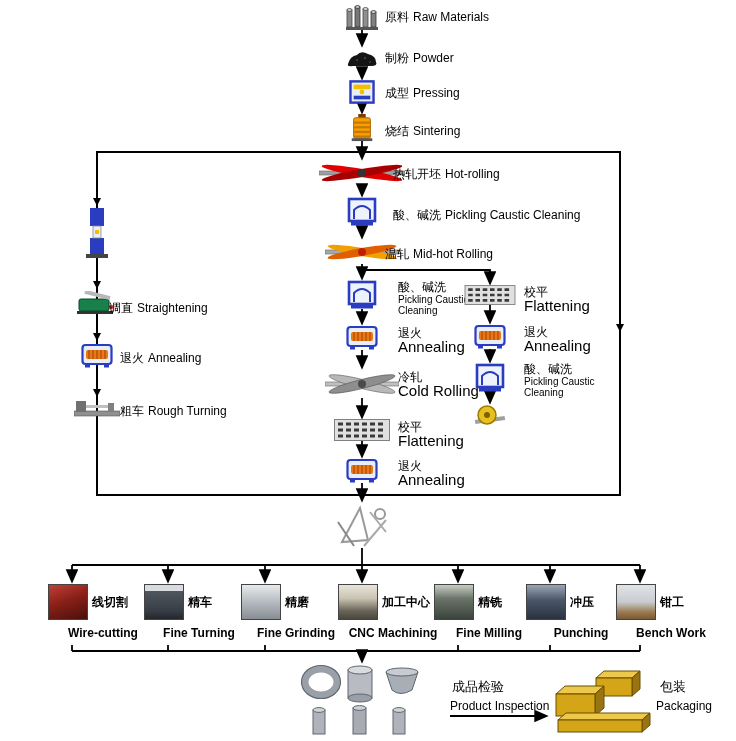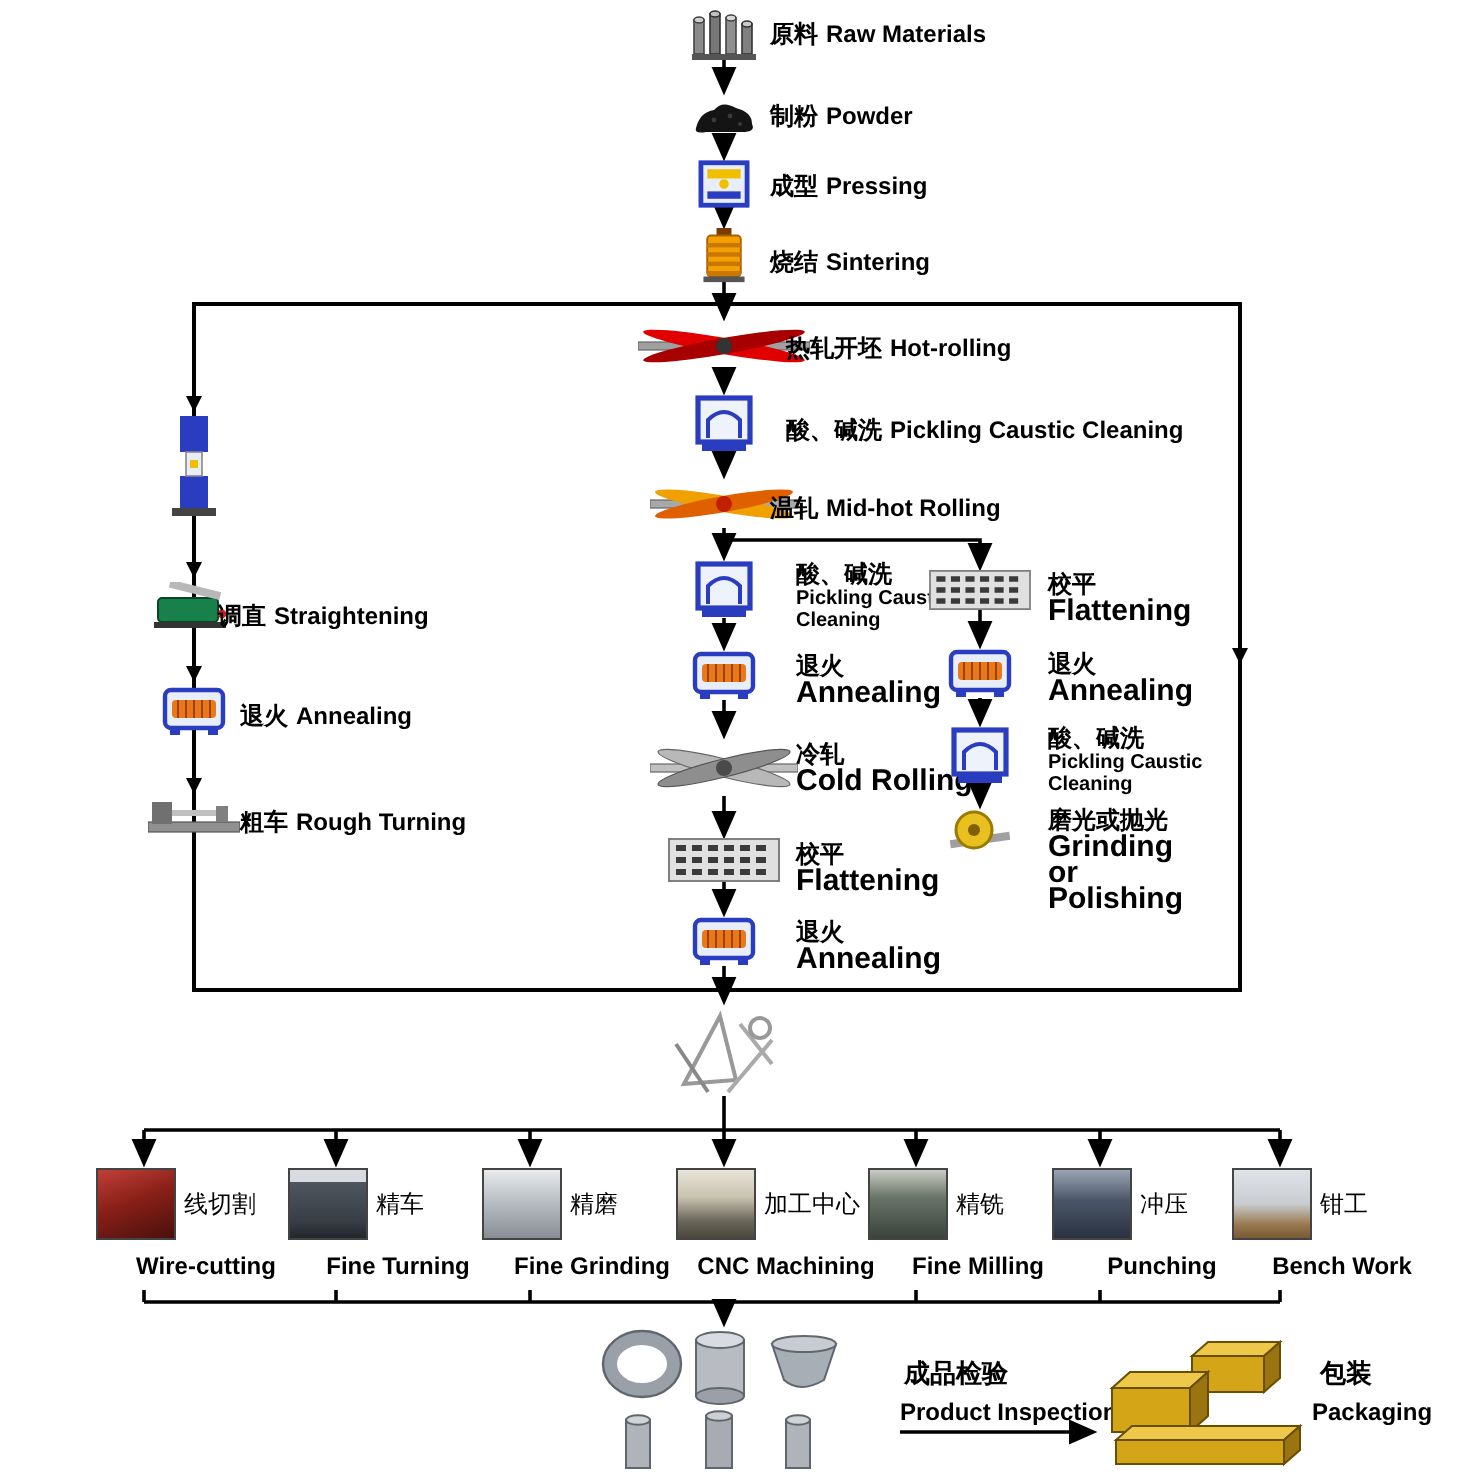--- a/index.html
+++ b/index.html
@@ -3,36 +3,36 @@
 <meta charset="utf-8">
 <style>
   html,body{margin:0;padding:0;background:#fff;}
   #canvas{
     position:relative;width:736px;height:741px;background:#fff;overflow:hidden;
     font-family:"Liberation Sans","DejaVu Sans",sans-serif;color:#000;
   }
   #connectors{position:absolute;left:0;top:0;width:736px;height:741px;}
   .icon{position:absolute;}
   .icon svg{display:block;width:100%;height:100%;}
-  .lbl{position:absolute;font-weight:bold;font-size:12px;line-height:14px;white-space:nowrap;}
+  .lbl{position:absolute;font-weight:normal;font-size:12px;line-height:14px;white-space:nowrap;}
   .lbl .zh{margin-right:4px;}
   .stack{white-space:normal;}
   .stack div{line-height:13px;}
   .stack .en{font-size:15px;}
   .sm .en{font-size:10px;line-height:11px;}
   .station{position:absolute;width:110px;top:584px;}
   .photo{position:absolute;left:0;top:0;width:40px;height:36px;border:1px solid #444;box-sizing:border-box;}
   .p1{background:linear-gradient(160deg,#c04038 0%,#8a2018 45%,#4a100c 100%);}
   .p2{background:linear-gradient(180deg,#d8dce0 0%,#d8dce0 18%,#50565e 18%,#383e46 75%,#23272c 100%);}
   .p3{background:linear-gradient(180deg,#e8eaec 0%,#b0b6bc 55%,#888e94 100%);}
   .p4{background:linear-gradient(180deg,#e8e4d8 0%,#c8c2b0 40%,#6a665a 75%,#4a463c 100%);}
   .p5{background:linear-gradient(180deg,#c8ccc4 0%,#6a7468 40%,#3a443c 100%);}
   .p6{background:linear-gradient(180deg,#9aa4b4 0%,#4a5668 45%,#2a3240 100%);}
   .p7{background:linear-gradient(180deg,#e0e4e8 0%,#c8ccd0 50%,#9a7a50 80%,#7a5a34 100%);}
-  .station .zh-lbl{position:absolute;left:44px;top:10px;font-weight:normal;font-size:12px;white-space:nowrap;}
+  .station .zh-lbl{position:absolute;left:44px;top:10px;font-weight:bold;font-size:12px;white-space:nowrap;}
   .station .en-lbl{position:absolute;left:0;top:42px;width:110px;text-align:center;font-weight:bold;font-size:12px;white-space:nowrap;}
 </style>
 </head>
 <body>
 
 <div id="canvas">
 
   <svg id="connectors" viewBox="0 0 736 741">
     <defs>
       <marker id="arr" markerWidth="9" markerHeight="9" refX="6.5" refY="3.5" orient="auto">
@@ -299,24 +299,20 @@
     <div class="zh">酸、碱洗</div>
     <div class="en">Pickling Caustic Cleaning</div>
   </div>
 
   <div class="icon" style="left:473px;top:404px;width:34px;height:26px">
     <svg viewBox="0 0 34 26">
       <rect x="2" y="14" width="30" height="4" fill="#a0a0a0" transform="rotate(-8 17 16)"></rect>
       <circle cx="14" cy="11" r="9" fill="#e8c020" stroke="#9a7a00" stroke-width="1.5"></circle>
       <circle cx="14" cy="11" r="3" fill="#806000"></circle>
     </svg>
-  </div>
-  <div class="lbl stack" style="left:524px;top:404px;width:80px">
-    <div class="zh">磨光或抛光</div>
-    <div class="en">Grinding or Polishing</div>
   </div>
 
   <div class="icon" style="left:86px;top:208px;width:22px;height:50px">
     <svg viewBox="0 0 22 50">
       <rect x="4" y="0" width="14" height="18" fill="#2a3cc0"></rect>
       <rect x="4" y="30" width="14" height="16" fill="#2a3cc0"></rect>
       <rect x="7" y="18" width="8" height="12" fill="#e8eef8" stroke="#888" stroke-width="0.8"></rect>
       <rect x="9" y="22" width="4" height="4" fill="#f0c000"></rect>
       <rect x="0" y="46" width="22" height="4" fill="#444"></rect>
     </svg>

